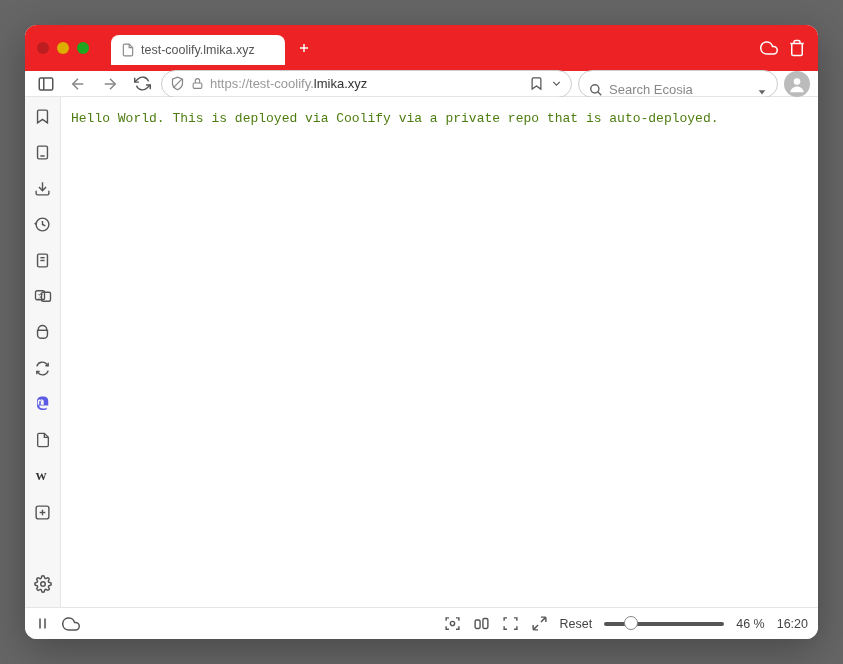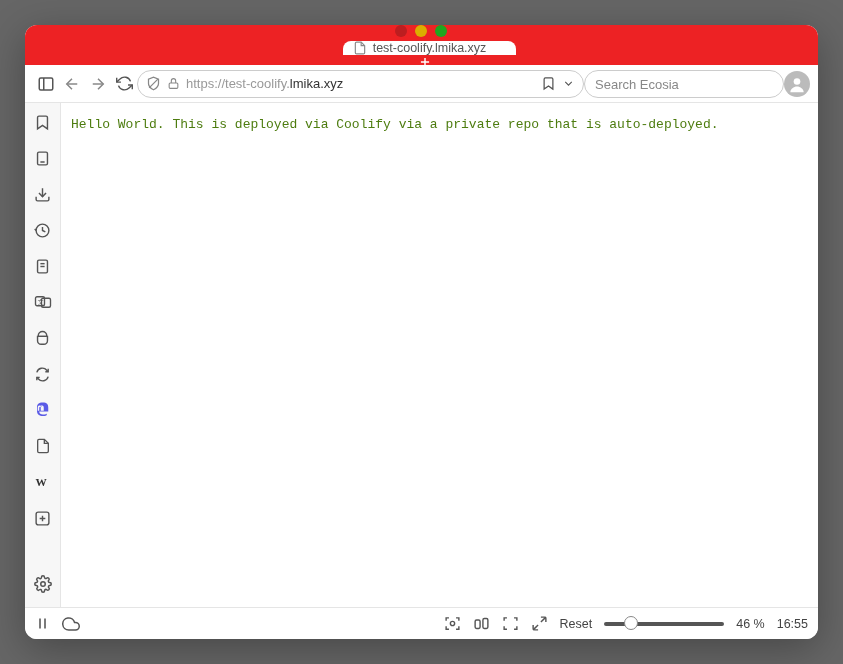--- a/index.html
+++ b/index.html
@@ -19,26 +19,25 @@
   width: 793px;
   height: 614px;
   background: #fff;
   border-radius: 12px;
   overflow: hidden;
   display: flex;
   flex-direction: column;
   box-shadow: 0 10px 40px rgba(0,0,0,0.3);
 }
 .tabbar {
-  height: 40px;
+  height: 46px;
   background: #ed2224;
   display: flex;
   align-items: center;
   padding: 0 8px;
-  flex-direction: column;
 }
 .traffic-lights {
   display: flex;
   gap: 8px;
   padding: 0 6px 0 4px;
 }
 .tl { width: 12px; height: 12px; border-radius: 50%; }
 .tl-close { background: #bc1e20; }
 .tl-min { background: #dbae00; }
 .tl-max { background: #1fa71f; }
@@ -69,25 +68,26 @@
 }
 .tabbar-right {
   margin-left: auto;
   display: flex;
   gap: 10px;
   align-items: center;
   padding-right: 4px;
 }
 .tabbar-right svg { stroke: #fff; }
 .toolbar {
-  height: 38px;
+  height: 26px;
   background: #fff;
   display: flex;
   align-items: center;
   padding: 0 8px;
+  gap: 6px;
   border-bottom: 1px solid #e5e5e5;
 }
 .tb-btn {
   width: 26px;
   height: 26px;
   display: flex;
   align-items: center;
   justify-content: center;
   border-radius: 4px;
   cursor: pointer;
@@ -103,25 +103,24 @@
   gap: 6px;
 }
 .url-text { flex: 1; font-size: 13px; color: #999; }
 .url-text .bold { color: #333; }
 .search-box {
   width: 200px;
   height: 28px;
   border: 1px solid #ccc;
   border-radius: 14px;
   display: flex;
-  align-items: flex-start;
+  align-items: flex-end;
   padding: 0 10px;
   gap: 6px;
   color: #888;
-  flex-direction: column;
 }
 .search-box span { flex: 1; font-size: 13px; }
 .avatar {
   width: 26px;
   height: 26px;
   border-radius: 50%;
   background: #bbb;
   display: flex;
   align-items: center;
   justify-content: center;
@@ -422,17 +421,17 @@
             <path d="M10 21H5a2 2 0 01-2-2v-5"></path>
             <path d="M14 10l7-7"></path>
             <path d="M3 21l7-7"></path>
           </svg>
         </div>
       <span>Reset</span>
       <div class="slider">
           <div class="slider-knob"></div>
         </div>
       <span>46 %</span>
-      <span>16:55</span>
+      <span>16:20</span>
     </div>
   </div>
 
 </div>
 
 </body></html>

